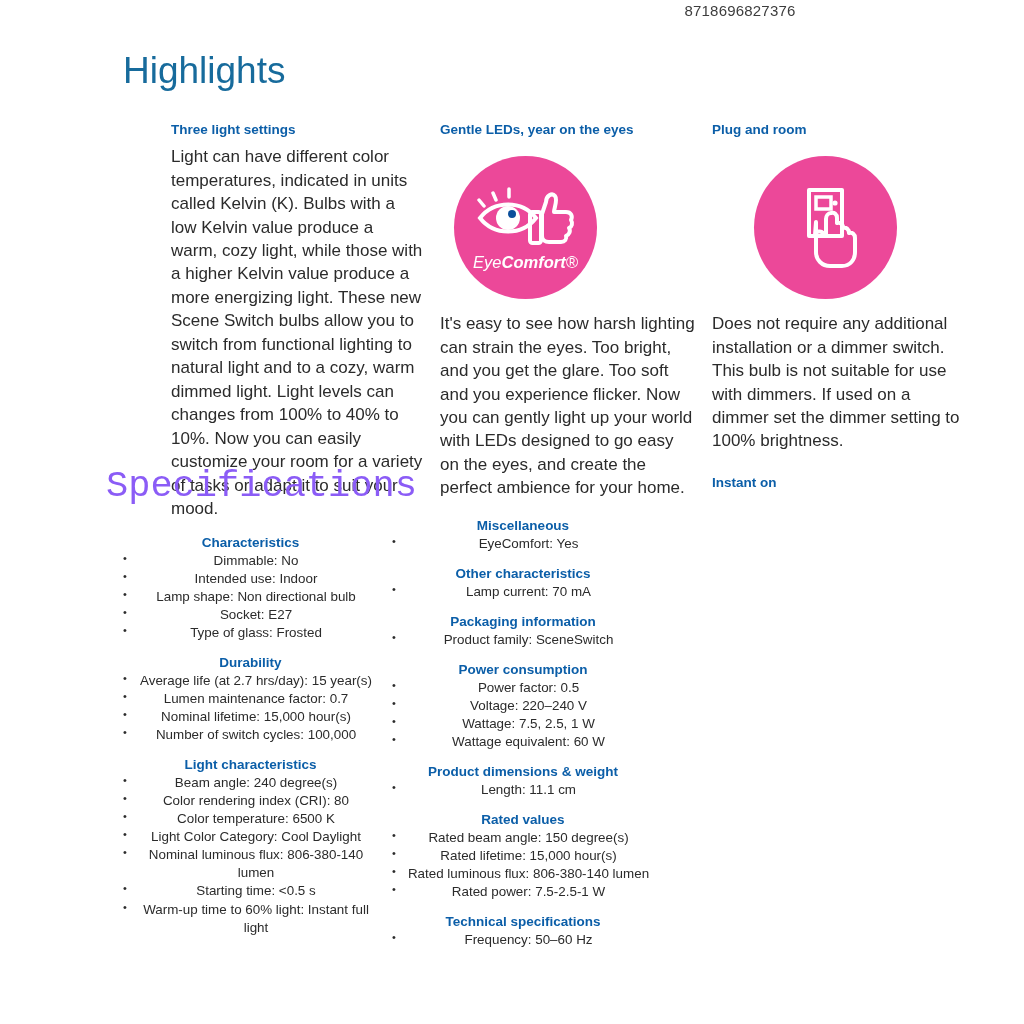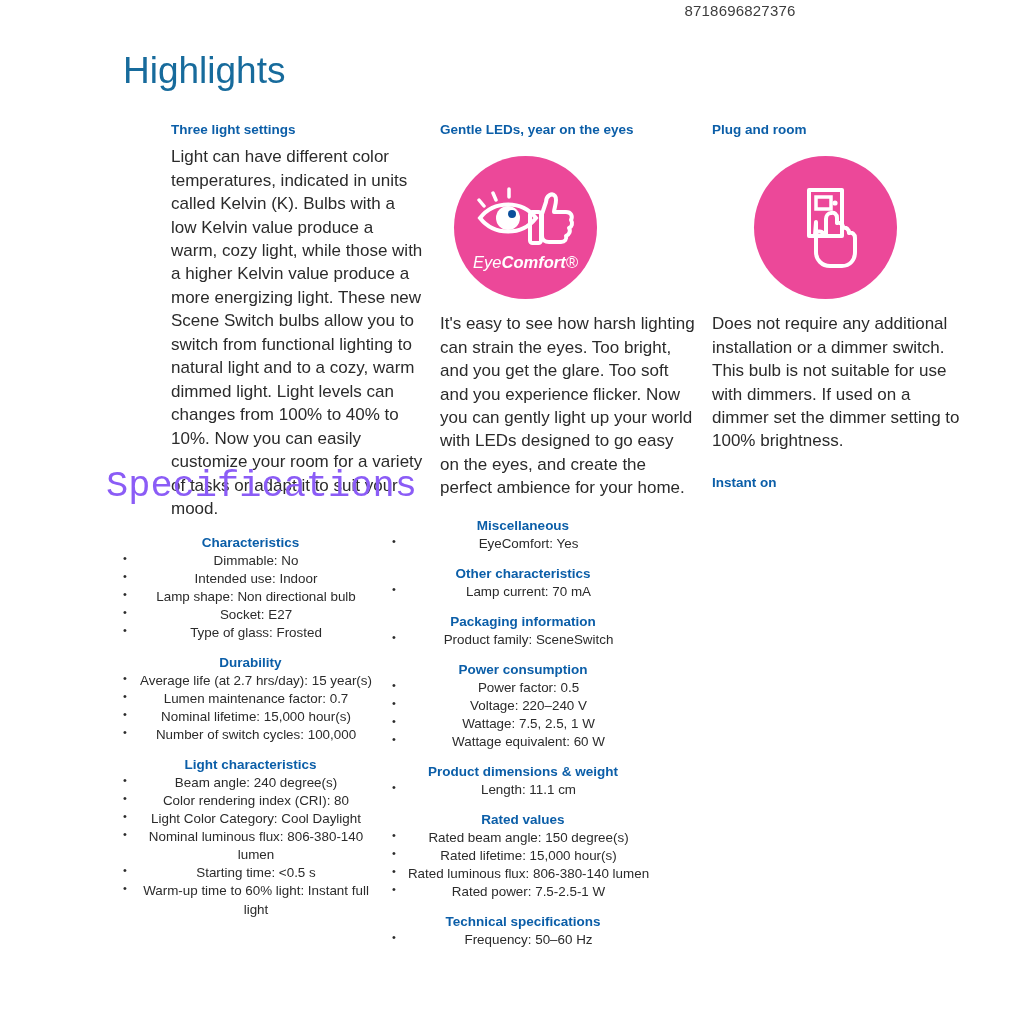--- a/index.html
+++ b/index.html
@@ -227,20 +227,21 @@
         <li>Nominal lifetime: 15,000 hour(s)</li>
         <li>Number of switch cycles: 100,000</li>
       </ul>
     </div>
 
     <div class="spec-group">
       <h3>Light characteristics</h3>
       <ul>
         <li>Beam angle: 240 degree(s)</li>
         <li>Color rendering index (CRI): 80</li>
+        <li>Color temperature: 6500 K</li>
         <li>Light Color Category: Cool Daylight</li>
         <li>Nominal luminous flux: 806-380-140 lumen</li>
         <li>Starting time: &lt;0.5 s</li>
         <li>Warm-up time to 60% light: Instant full light</li>
       </ul>
     </div>
 
   </div>
 
   <div class="spec-col" id="spec-col-right">

